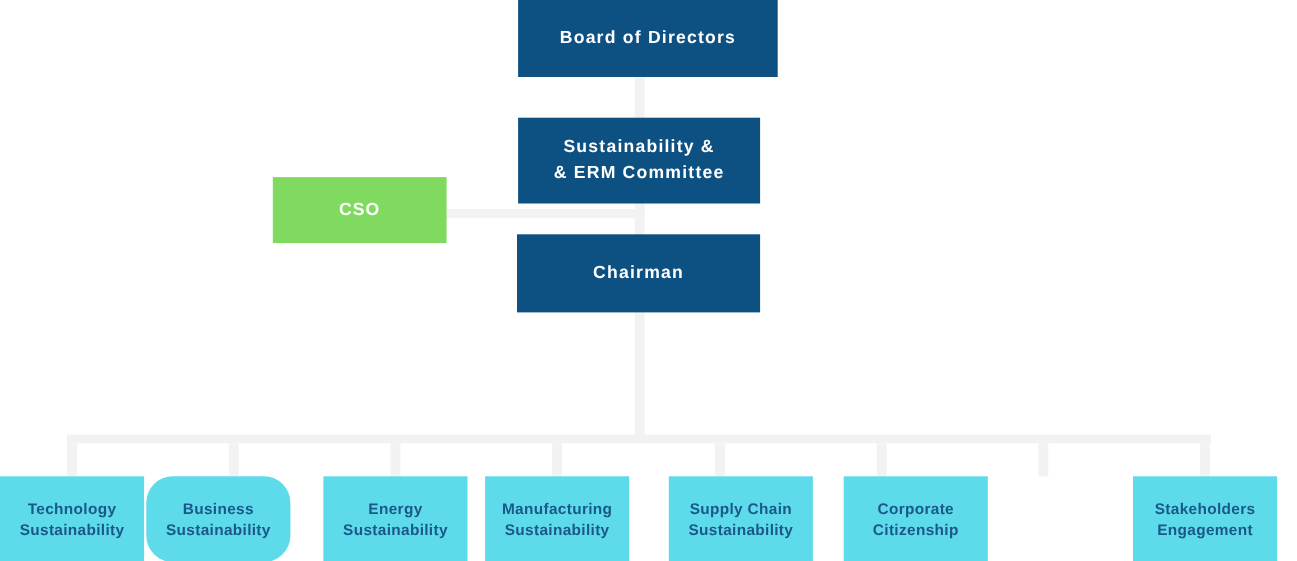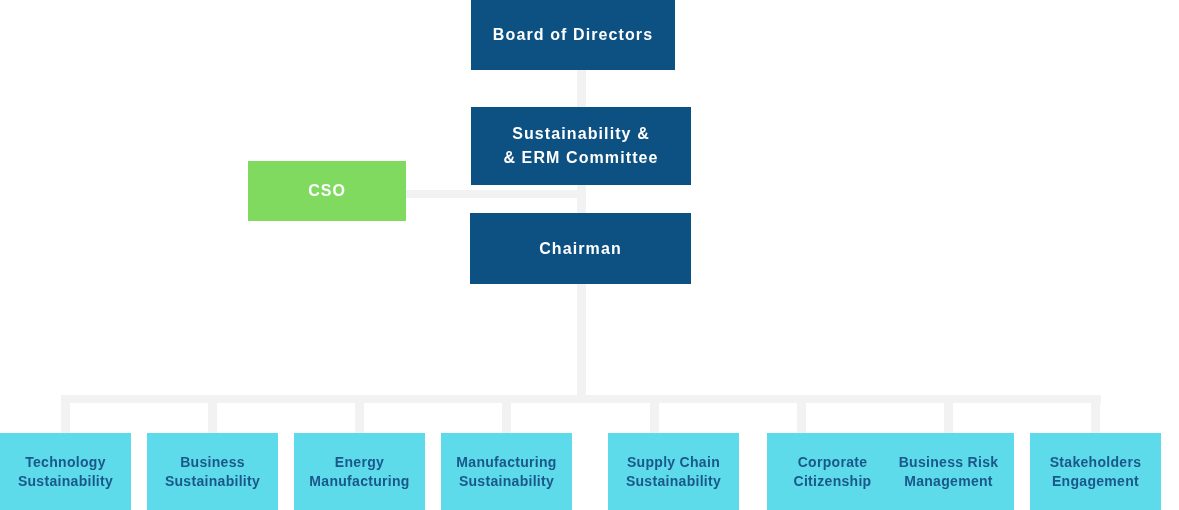--- a/index.html
+++ b/index.html
@@ -76,63 +76,59 @@
   <div class="conn" style="left:61px;  top:395px; width:1040px; height:8px;"></div>
   <div class="conn" style="left:61px;   top:403px; width:9px; height:30px;"></div>
   <div class="conn" style="left:208px;  top:403px; width:9px; height:30px;"></div>
   <div class="conn" style="left:355px;  top:403px; width:9px; height:30px;"></div>
   <div class="conn" style="left:502px;  top:403px; width:9px; height:30px;"></div>
   <div class="conn" style="left:650px;  top:403px; width:9px; height:30px;"></div>
   <div class="conn" style="left:797px;  top:403px; width:9px; height:30px;"></div>
   <div class="conn" style="left:944px;  top:403px; width:9px; height:30px;"></div>
   <div class="conn" style="left:1091px; top:403px; width:9px; height:30px;"></div>
 
-  <div class="node node-dark" style="left:471px; top:0px;   width:204px; height:70px;">
+  <div class="node node-dark" style="left:471px; top:0px;   width:236px; height:70px;">
     <span>Board of Directors</span>
   </div>
 
   <div class="node node-dark" style="left:471px; top:107px; width:220px; height:78px;">
     <span>Sustainability &amp;
 &amp; ERM Committee</span>
   </div>
 
   <div class="node node-dark" style="left:470px; top:213px; width:221px; height:71px;">
     <span>Chairman</span>
   </div>
 
   <div class="node node-green" style="left:248px; top:161px; width:158px; height:60px;">
     <span>CSO</span>
   </div>
 
   <div class="node node-dept" style="left:0px;text-align:center;">
     <span>Technology
 Sustainability</span>
   </div>
-  <div class="node node-dept" style="left:147px;">
+  <div class="node node-dept" style="left:133px;border-radius:24px;">
     <span>Business
 Sustainability</span>
   </div>
   <div class="node node-dept" style="left:294px;">
     <span>Energy
-Manufacturing</span>
+Sustainability</span>
   </div>
   <div class="node node-dept" style="left:441px;">
     <span>Manufacturing
 Sustainability</span>
   </div>
   <div class="node node-dept" style="left:588px;margin-left:20px;">
     <span>Supply Chain
 Sustainability</span>
   </div>
   <div class="node node-dept" style="left:736px;margin-left:31px;">
     <span>Corporate
 Citizenship</span>
   </div>
-  <div class="node node-dept" style="left:883px;">
-    <span>Business Risk
-Management</span>
-  </div>
   <div class="node node-dept" style="left:1030px;">
     <span>Stakeholders
 Engagement</span>
   </div>
 
 </div>
 
 </body></html>

